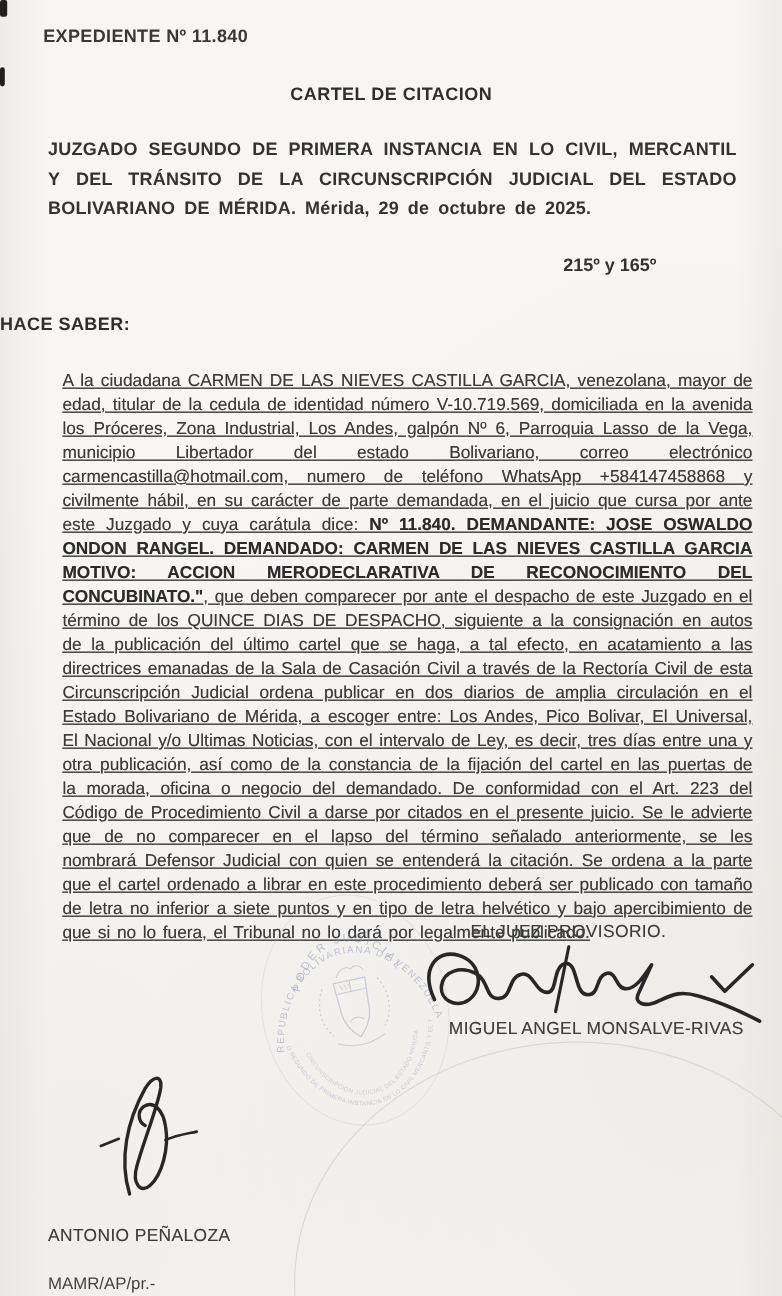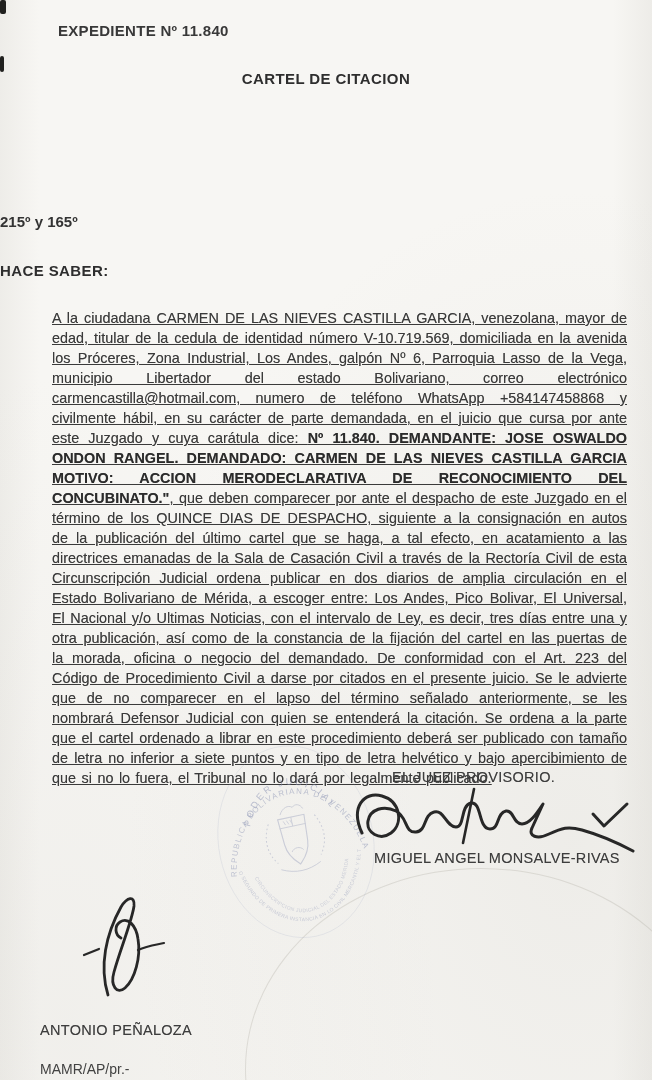--- a/index.html
+++ b/index.html
@@ -12,21 +12,21 @@
     background:
       radial-gradient(ellipse at 88% 78%, rgba(205,203,196,0.22), rgba(255,255,255,0) 55%),
       radial-gradient(ellipse at 10% 95%, rgba(210,208,202,0.18), rgba(255,255,255,0) 45%),
       linear-gradient(90deg, rgba(216,214,208,0.30) 0%, rgba(255,255,255,0) 6%, rgba(255,255,255,0) 94%, rgba(212,210,204,0.28) 100%),
       #f7f6f3;
     font-family: "Liberation Sans", "DejaVu Sans", sans-serif;
     color: #333;
   }
   .abs { position: absolute; }
   .expediente {
-    left: 58px; top: 22px;
+    left: 36px; top: 22px;
     font-size: 15px; font-weight: bold; color: #383838;
     letter-spacing: 0.3px;
   }
   .doc-title {
     left: 0; top: 70px; width: 652px;
     text-align: center;
     font-size: 15px; font-weight: bold; color: #2e2e2e;
     letter-spacing: 0.4px;
   }
   .underlined {
@@ -36,22 +36,22 @@
   .court-heading {
     left: 40px; top: 113px; width: 574px;
     font-size: 15px; font-weight: bold; color: #333;
     line-height: 24.5px;
     text-align: justify;
     letter-spacing: 0.2px;
     word-spacing: 3px;
   }
   .folios {
     left: 0; top: 213px; width: 533px;
-    text-align: left;
-    font-size: 15px; font-weight: bold; color: #333;
+    text-align: right;
+    font-size: 15px; font-weight: bold; color: #333; padding-left: 14px;
   }
   .hace-saber {
     left: 0; top: 262px; width: 652px;
     font-size: 15px; font-weight: bold; color: #2e2e2e;
     letter-spacing: 0.4px;
   }
   .body-par {
     left: 40px; top: 296px; width: 575px;
     margin: 12px;
     font-size: 14.4px; color: #3a3a3a;
@@ -91,20 +91,21 @@
   <div class="abs scan-edge" style="left:0; top:4; width:6px; height:14px;"></div>
   <div class="abs scan-edge" style="left:0; top:56px; width:4px; height:16px;"></div>
   <div class="abs crease"></div>
 
   <div class="abs expediente">EXPEDIENTE Nº 11.840</div>
 
   <div class="abs doc-title">
     <span class="underlined">CARTEL DE CITACION</span>
   </div>
 
+  <div class="abs court-heading">JUZGADO SEGUNDO DE PRIMERA INSTANCIA EN LO CIVIL, MERCANTIL Y DEL TRÁNSITO DE LA CIRCUNSCRIPCIÓN JUDICIAL DEL ESTADO BOLIVARIANO DE MÉRIDA. Mérida, 29 de octubre de 2025.</div>
 
   <div class="abs folios">215º y 165º</div>
 
   <div class="abs hace-saber">
     <span class="underlined">HACE SABER:</span>
   </div>
 
   <p class="abs body-par"><span>A  la ciudadana CARMEN DE LAS NIEVES CASTILLA GARCIA, venezolana, mayor de edad, titular de la cedula de identidad número V-10.719.569, domiciliada en la avenida los Próceres, Zona Industrial, Los Andes, galpón Nº 6, Parroquia Lasso de la Vega, municipio Libertador del estado Bolivariano, correo electrónico carmencastilla@hotmail.com, numero de teléfono WhatsApp +584147458868 y civilmente hábil, en su carácter de parte demandada, en el juicio que cursa por ante este Juzgado y cuya carátula dice: </span><span class="bold-seg">Nº 11.840. DEMANDANTE: JOSE OSWALDO ONDON RANGEL. DEMANDADO: CARMEN DE LAS NIEVES CASTILLA GARCIA MOTIVO: ACCION MERODECLARATIVA DE RECONOCIMIENTO DEL CONCUBINATO."</span><span>, que deben comparecer por ante el despacho de este Juzgado en el término de los QUINCE DIAS DE DESPACHO, siguiente a la consignación en autos de la publicación del último cartel que se haga, a tal efecto, en acatamiento a las directrices emanadas de la Sala de Casación Civil a través de la Rectoría Civil de esta Circunscripción Judicial ordena publicar en dos diarios de amplia circulación en el Estado Bolivariano de Mérida, a escoger entre: Los Andes, Pico Bolivar, El Universal, El Nacional y/o Ultimas Noticias, con el intervalo de Ley, es decir, tres días entre una y otra publicación, así como de la constancia de la fijación del cartel en las puertas de la morada, oficina o negocio del demandado. De conformidad con el Art. 223 del Código de Procedimiento Civil a darse por citados en el presente juicio. Se le advierte que de no comparecer en el lapso del término señalado anteriormente, se les nombrará Defensor Judicial con quien se entenderá la citación. Se ordena a la parte que el cartel ordenado a librar en este procedimiento deberá ser publicado con tamaño de letra no inferior a siete puntos y en tipo de letra helvético y bajo apercibimiento de que si no lo fuera, el Tribunal no lo dará por legalmente publicado.</span></p>
 
   <svg class="abs seal-svg" width="168" height="216" viewBox="0 0 200 257">

